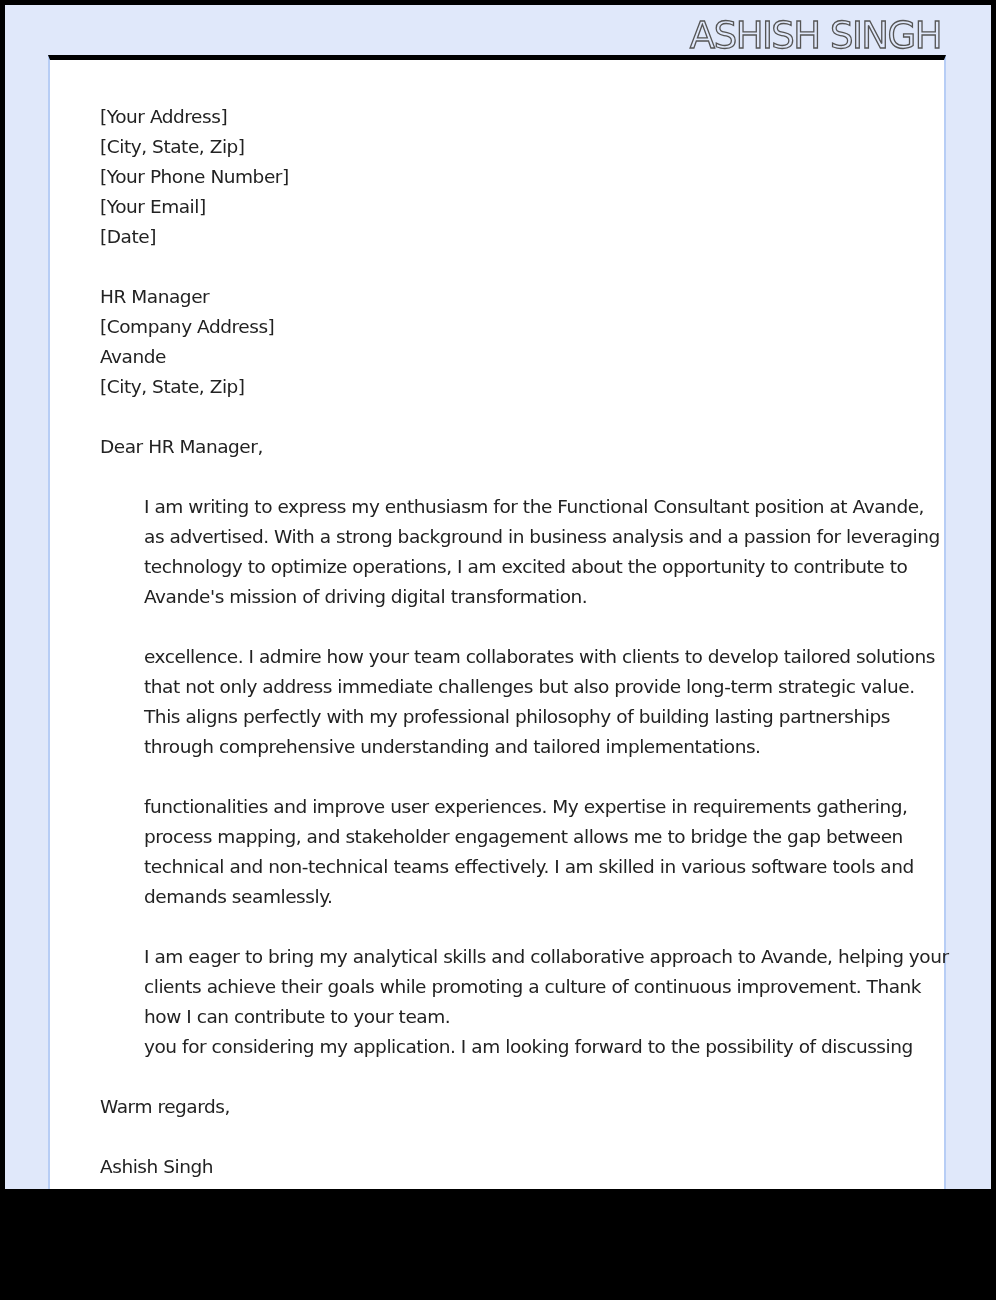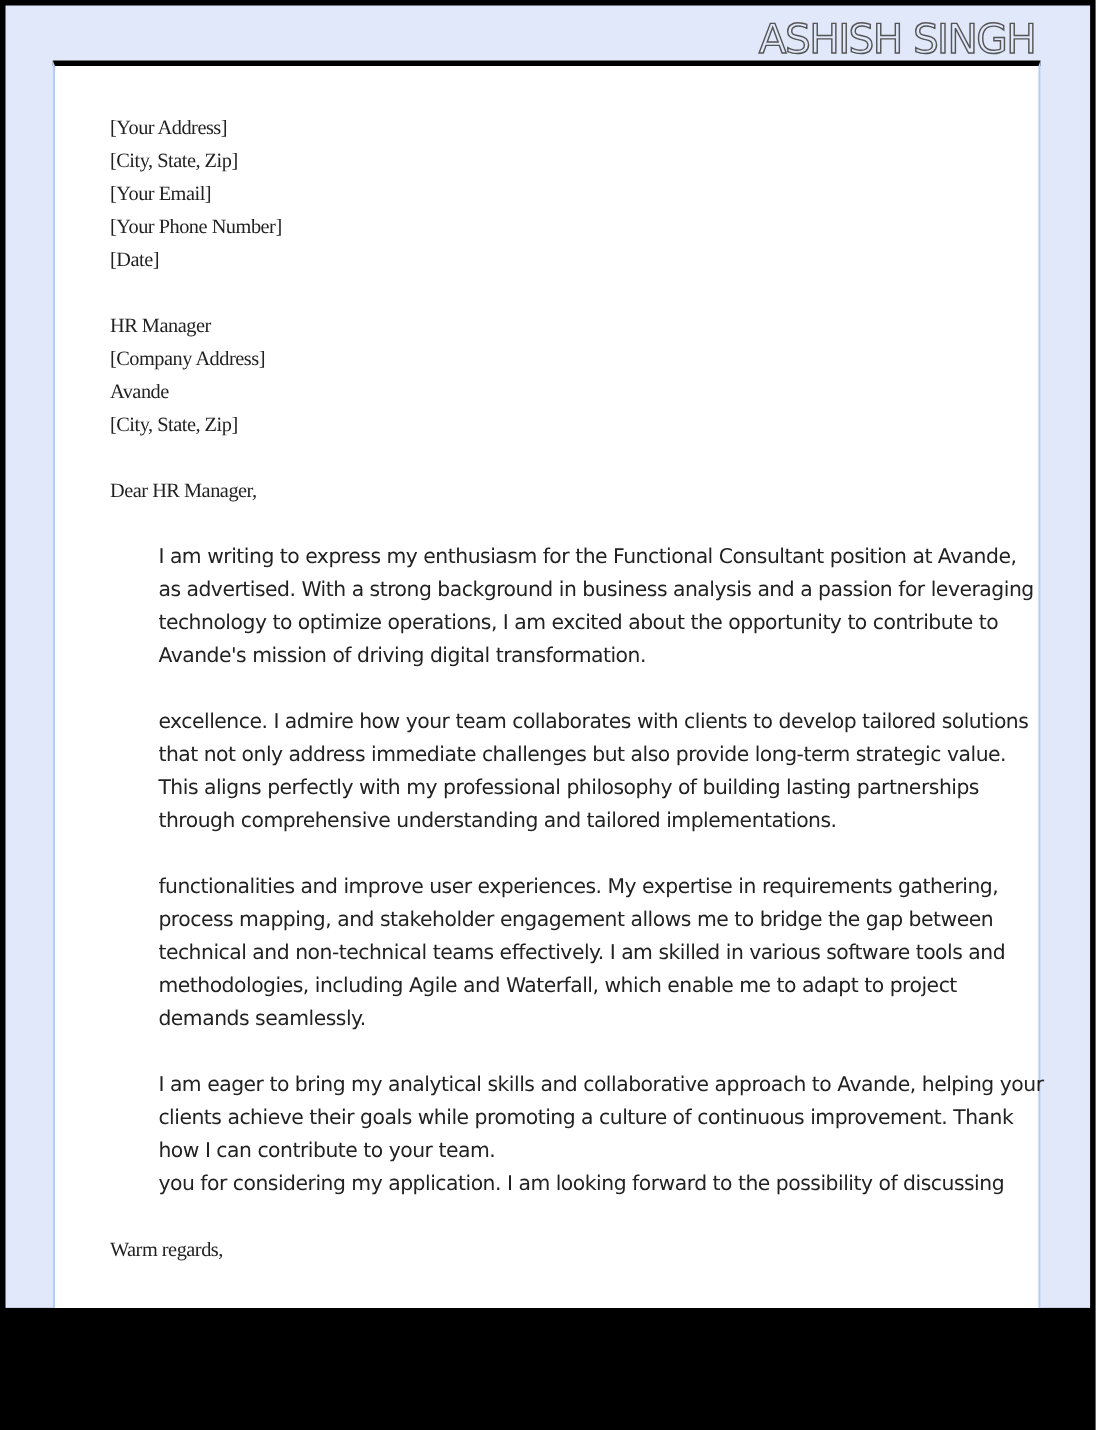--- a/index.html
+++ b/index.html
@@ -25,21 +25,21 @@
     background: #fff;
     border-left: 2px solid #b7cdf5; border-right: 2px solid #b7cdf5; border-bottom: 2px solid #b7cdf5;
     border-top: 5px solid #000;
     box-sizing: border-box;
   }
   .body {
     position: absolute; left: 95px; top: 97px; width: 800px;
     font-size: 18.5px; line-height: 30px; color: #222;
     letter-spacing: -0.45px;
   }
-  .line { display: block; white-space: nowrap; font-family: Liberation Serif, serif; }
+  .line { display: block; white-space: nowrap; }
   .gap { display: block; height: 30px; }
   .para { display: block; }
   .para .l { display: block; white-space: nowrap; margin-left: 44px; }
   .date {
     color: #2a8af0;
   }
   .footer-link {
     position: absolute; right: 54px; top: 1241px;
     font-size: 13px; color: #6d28d9; letter-spacing: -0.3px;
   }
@@ -48,22 +48,22 @@
 <body>
 
 <div class="frame">
   <div class="title">ASHISH SINGH</div>
   <div class="card"></div>
 
   <div class="body">
     <div>
       <span class="line">[Your Address]</span>
       <span class="line">[City, State, Zip]</span>
+      <span class="line">[Your Phone Number]</span>
       <span class="line">[Your Email]</span>
-      <span class="line">[Your Phone Number]</span>
       <span class="line">[Date]</span>
     </div>
     <span class="gap"></span>
     <div>
       <span class="line">HR Manager</span>
       <span class="line">[Company Address]</span>
       <span class="line">Avande</span>
       <span class="line">[City, State, Zip]</span>
     </div>
     <span class="gap"></span>
@@ -83,21 +83,20 @@
       <span class="l">that not only address immediate challenges but also provide long-term strategic value.</span>
       <span class="l">This aligns perfectly with my professional philosophy of building lasting partnerships</span>
       <span class="l">through comprehensive understanding and tailored implementations.</span>
     </div>
     <span class="gap"></span>
 
     <div class="para">
       <span class="l">functionalities and improve user experiences. My expertise in requirements gathering,</span>
       <span class="l">process mapping, and stakeholder engagement allows me to bridge the gap between</span>
       <span class="l">technical and non-technical teams effectively. I am skilled in various software tools and</span>
-      <span class="l">methodologies, including Agile and Waterfall, which enable me to adapt to project</span>
       <span class="l">demands seamlessly.</span>
     </div>
     <span class="gap"></span>
 
     <div class="para">
       <span class="l">I am eager to bring my analytical skills and collaborative approach to Avande, helping your</span>
       <span class="l">clients achieve their goals while promoting a culture of continuous improvement. Thank</span>
       <span class="l">how I can contribute to your team.</span>
       <span class="l">you for considering my application. I am looking forward to the possibility of discussing</span>
     </div>

